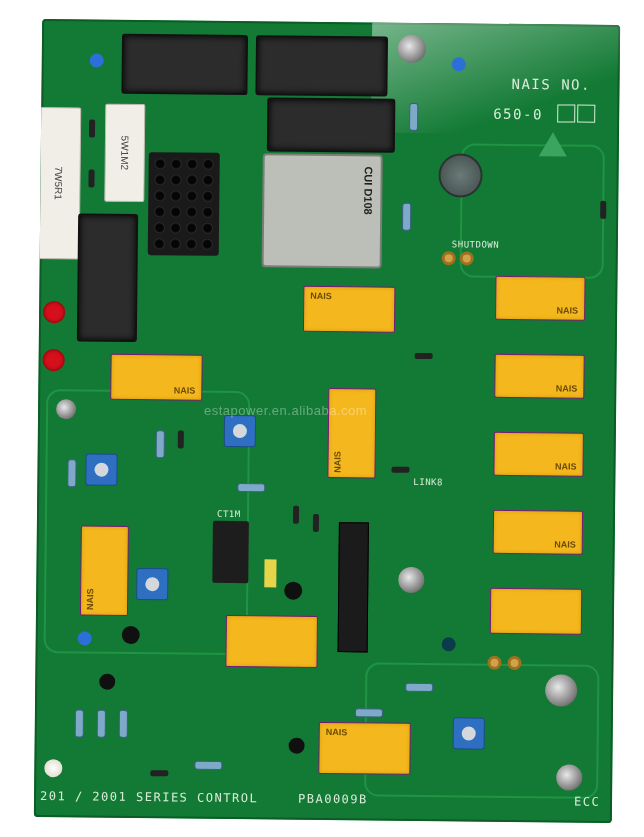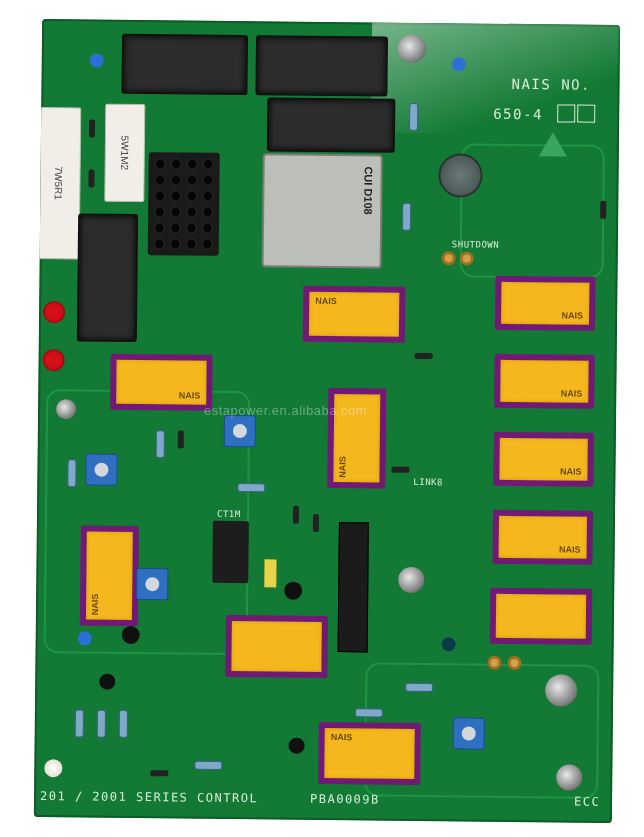--- a/index.html
+++ b/index.html
@@ -7,21 +7,21 @@
   .board{position:absolute;left:38px;top:22px;width:578px;height:798px;background:#137a35;
     border-radius:4px;box-shadow:inset 0 0 0 2px #0d5c27;transform:rotate(0.6deg);overflow:hidden;}
   .glare{position:absolute;left:330px;top:0;width:250px;height:110px;
     background:linear-gradient(160deg,rgba(200,230,210,0.55),rgba(200,230,210,0) 70%);}
   .silk{position:absolute;color:#d9ecd9;font-family:"DejaVu Sans Mono","Liberation Mono",monospace;font-size:9px;letter-spacing:0.5px;}
   .silk.big{font-size:14px;letter-spacing:1.5px;}
   .trace{position:absolute;border:2px solid #1f9445;border-radius:14px;}
   .hole{position:absolute;width:14px;height:14px;border-radius:50%;background:#2d6fd8;}
   .hole.dark{background:#0c3a4a;}
   .relay-black{position:absolute;background:#2c2c2c;border:2px solid #111;border-radius:3px;box-shadow:inset 0 0 6px #000;}
-  .relay-yellow{position:absolute;background:#f4b81e;border:6px solid #701a75;border-radius:2px;box-shadow:inset 0 0 4px #d79a0f;}
+  .relay-yellow{position:absolute;background:#f4b81e;border:1px solid #701a75;border-radius:2px;box-shadow:inset 0 0 4px #d79a0f;}
   .relay-yellow .mark{position:absolute;font-size:9px;font-weight:bold;color:#6b4a05;}
   .relay-clear{position:absolute;background:#bcbfb8;border:2px solid #7b7e78;border-radius:4px;}
   .relay-clear .brand{position:absolute;right:6px;top:10px;font-size:11px;font-weight:bold;color:#222;writing-mode:vertical-rl;}
   .resistor-white{position:absolute;background:#f0eee6;border:1px solid #bdbab0;border-radius:2px;}
   .resistor-white span{position:absolute;left:50%;top:50%;transform:translate(-50%,-50%) rotate(90deg);font-size:10px;color:#444;white-space:nowrap;}
   .res{position:absolute;background:#7fa9c9;border-radius:3px;border:1px solid #3a5f80;}
   .res.v{width:7px;height:26px;}
   .res.h{width:26px;height:7px;}
   .diode{position:absolute;background:#222;border-radius:2px;}
   .diode.v{width:6px;height:18px;}
@@ -53,21 +53,21 @@
   <div class="hole" style="left:410px;top:34px;"></div>
   <div class="hole" style="left:42px;top:612px;"></div>
   <div class="hole dark" style="left:406px;top:614px;"></div>
 
   <div class="relay-black" style="left:80px;top:14px;width:122px;height:56px;"></div>
   <div class="relay-black" style="left:214px;top:14px;width:128px;height:56px;"></div>
   <div class="relay-black" style="left:226px;top:76px;width:124px;height:50px;"></div>
   <div class="cap" style="left:356px;top:12px;width:28px;height:28px;"></div>
 
   <div class="silk big" style="left:470px;top:52px;">NAIS NO.</div>
-  <div class="silk big" style="left:452px;top:82px;">650-4</div>
+  <div class="silk big" style="left:452px;top:82px;">650-0</div>
   <div style="position:absolute;left:516px;top:80px;width:16px;height:16px;border:1px solid #d9ecd9;"></div>
   <div style="position:absolute;left:536px;top:80px;width:16px;height:16px;border:1px solid #d9ecd9;"></div>
   <div class="warn" style="left:498px;top:108px;"></div>
   <div class="buzzer" style="left:398px;top:130px;"></div>
 
   <div class="resistor-white" style="left:-4px;top:88px;width:42px;height:150px;">
       <span>7W5R1</span>
     </div>
   <div class="resistor-white" style="left:64px;top:84px;width:38px;height:96px;">
       <span>5W1M2</span>
@@ -182,17 +182,17 @@
   <div class="diode v" style="left:560px;top:176px;"></div>
 
   <div class="cap" style="left:248px;top:560px;width:18px;height:18px;background:#101010;"></div>
   <div class="cap" style="left:86px;top:606px;width:18px;height:18px;background:#101010;"></div>
   <div class="cap" style="left:64px;top:654px;width:16px;height:16px;background:#101010;"></div>
   <div class="cap" style="left:254px;top:716px;width:16px;height:16px;background:#101010;"></div>
   <div class="cap" style="left:10px;top:740px;width:18px;height:18px;background:radial-gradient(circle,#fff,#d8d4c0);"></div>
 
   <div class="silk" style="left:376px;top:454px;">LINK8</div>
   <div class="silk big" style="left:6px;top:770px;font-size:12px;">201 / 2001 SERIES CONTROL</div>
-  <div class="silk big" style="left:276px;top:770px;font-size:12px;">PBA0009B</div>
+  <div class="silk big" style="left:264px;top:770px;font-size:12px;">PBA0009B</div>
   <div class="silk big" style="left:540px;top:770px;font-size:12px;">ECC</div>
 </div>
 
 <div class="watermark">estapower.en.alibaba.com</div>
 
 </body></html>

